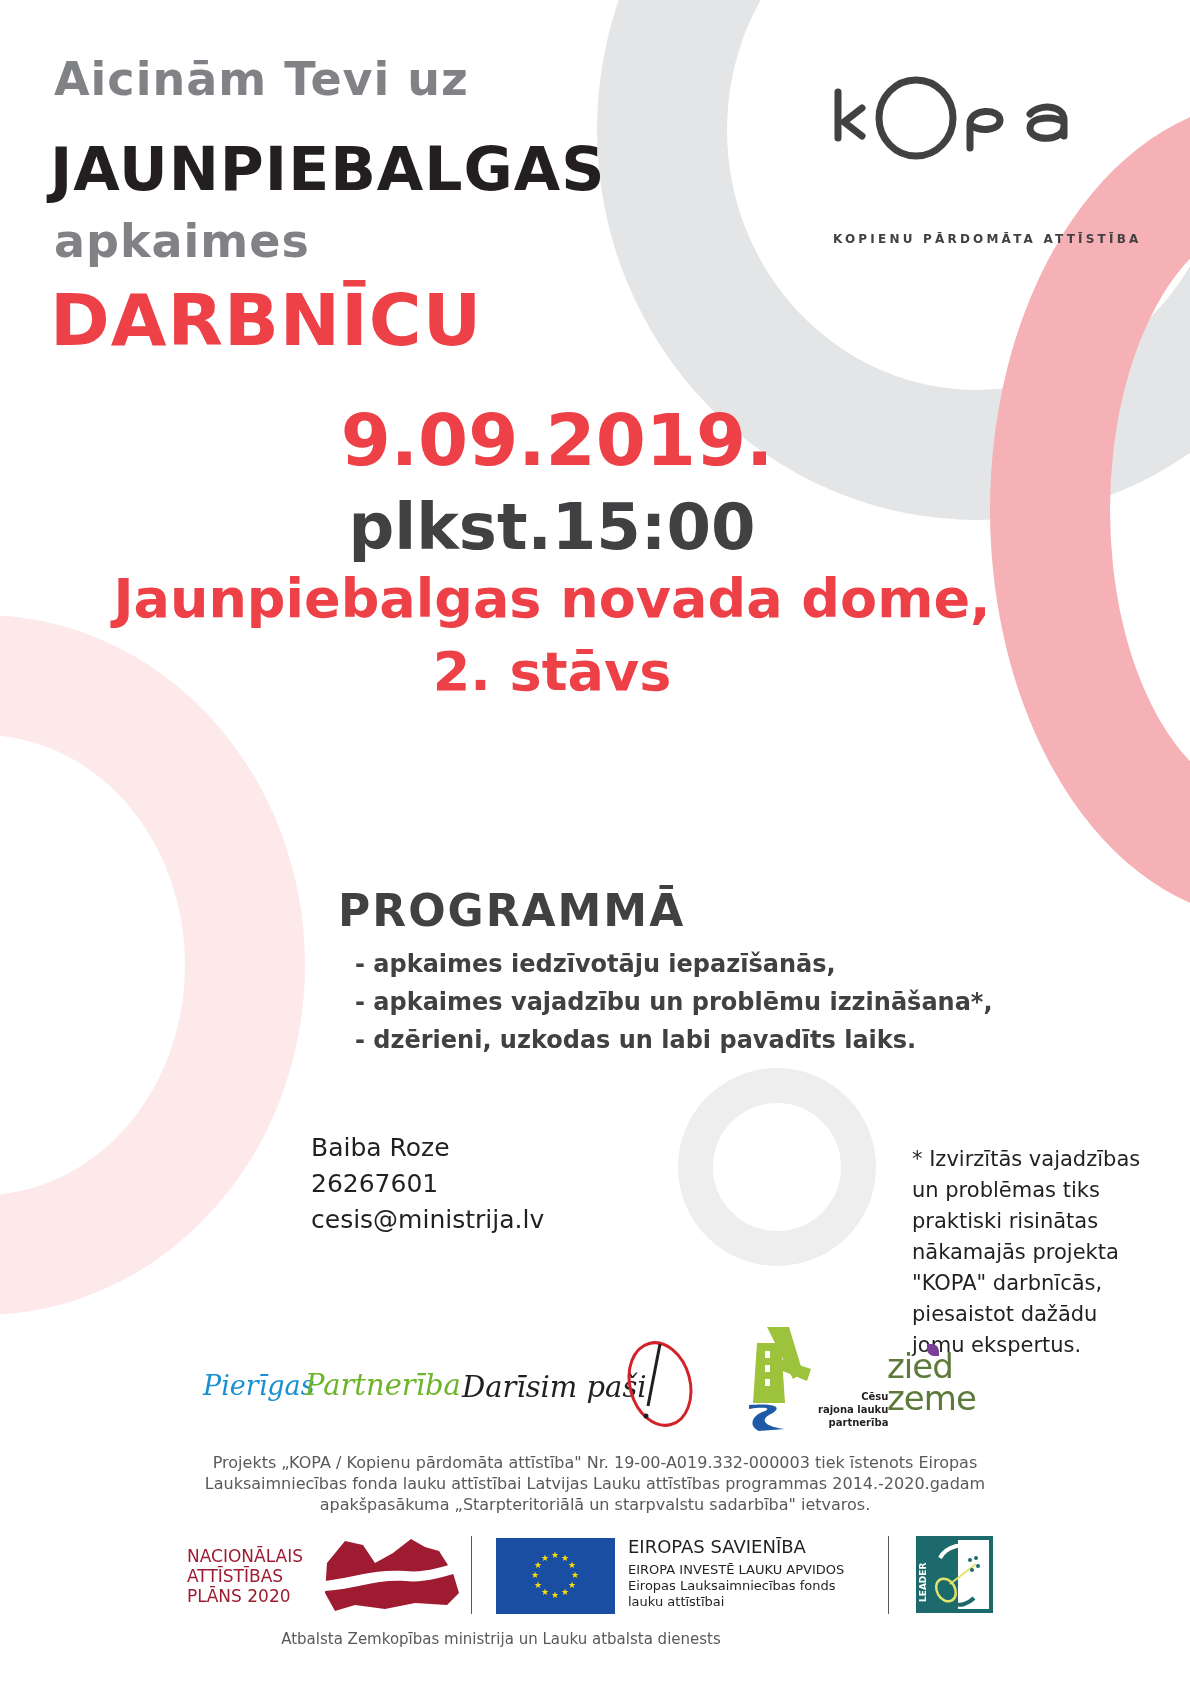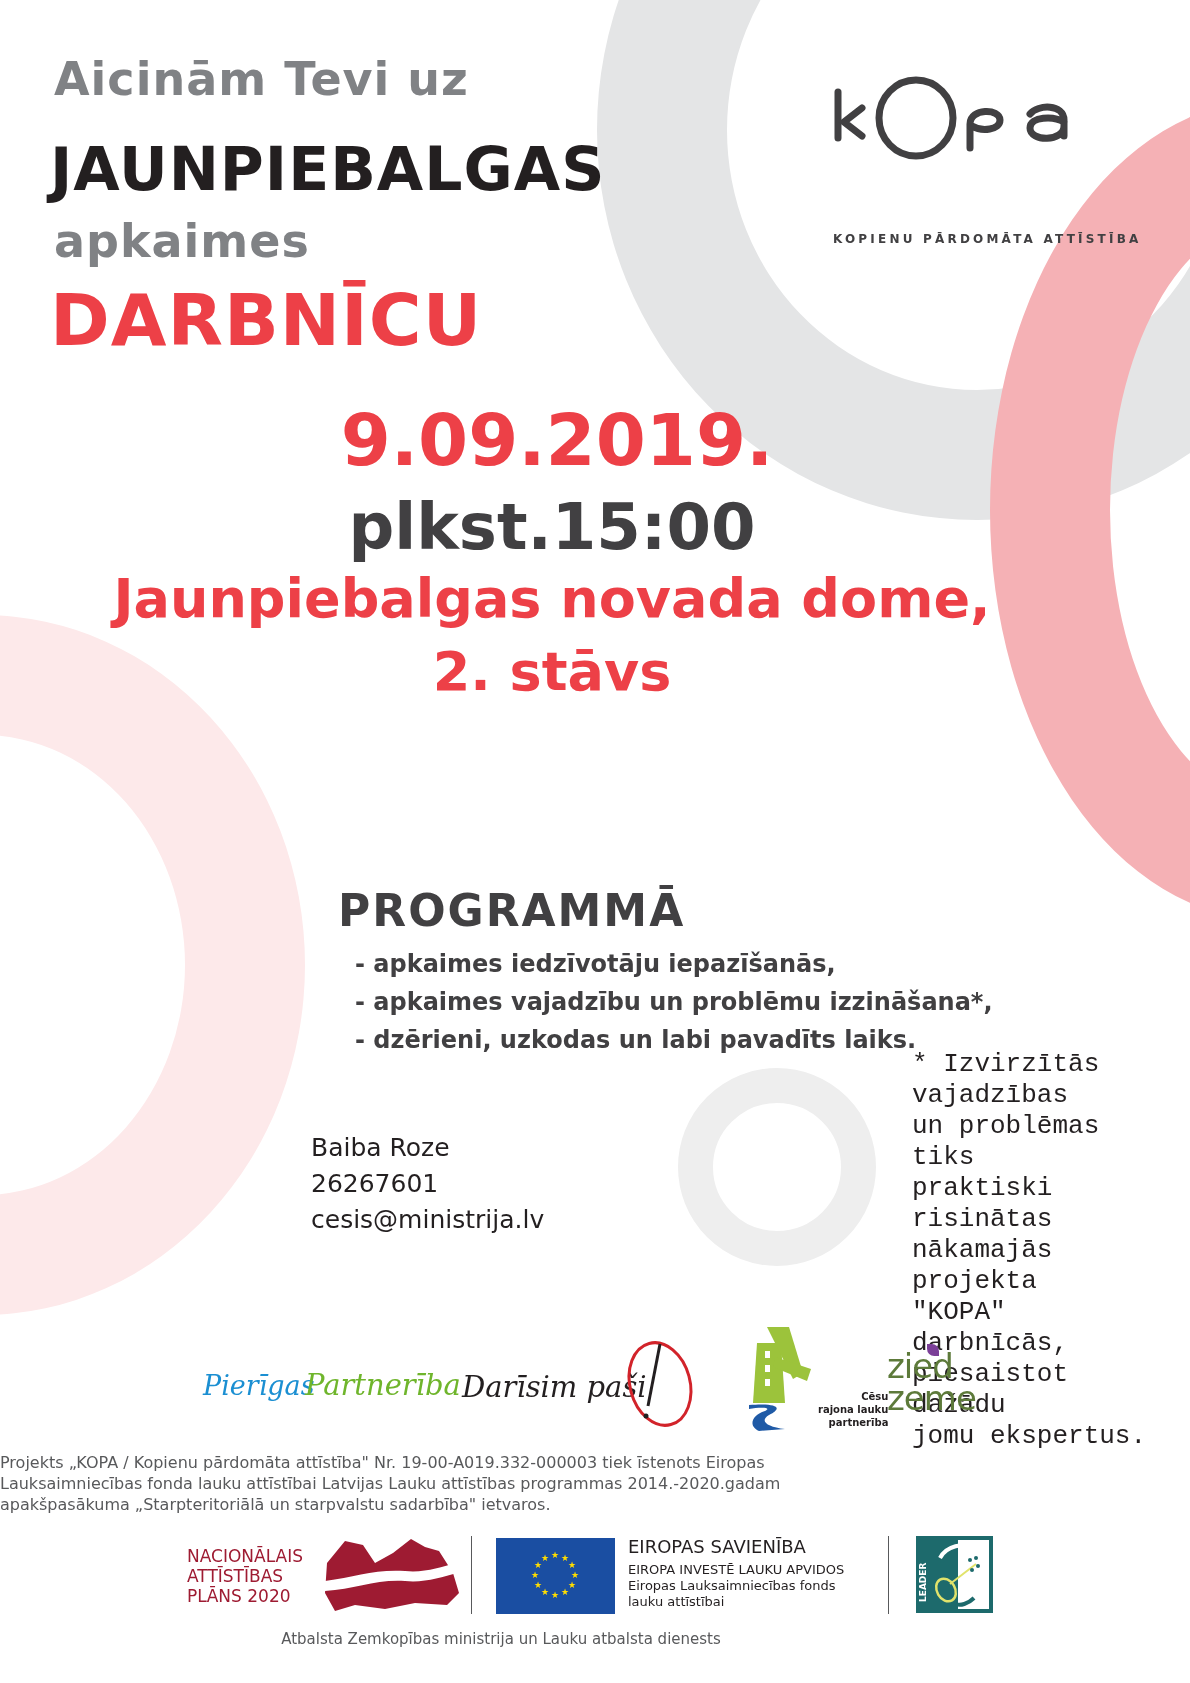--- a/index.html
+++ b/index.html
@@ -46,35 +46,35 @@
   
   .prog-title { left: 338px; top: 885px; font-size: 44px; font-weight: bold; color: #414042; letter-spacing: 2px; white-space: nowrap; }
   .prog-list { left: 355px; top: 945px; list-style: none; }
   .prog-list li { font-size: 24px; font-weight: bold; color: #414042; line-height: 38px; white-space: nowrap; }
 
   
   .contact { left: 311px; top: 1130px; font-size: 25px; color: #231f20; line-height: 36px; }
   .contact .name { font-weight: normal; }
 
   
-  .footnote { left: 912px; top: 1049px; font-size: 26px; color: #231f20; line-height: 31px; width: 260px; font-family: Liberation Mono, monospace; }
+  .footnote { left: 912px; top: 1144px; font-size: 21px; color: #231f20; line-height: 31px; width: 260px; }
 
   
   .logo-pierigas { left: 203px; top: 1370px; font-family: "DejaVu Serif", serif; font-style: italic; font-size: 27px; color: #1b8fd2; white-space: nowrap; }
   .logo-partneriba { left: 305px; top: 1368px; font-family: "DejaVu Serif", serif; font-style: italic; font-size: 29px; color: #6fb52c; white-space: nowrap; }
   .logo-darisim { left: 462px; top: 1370px; font-family: "DejaVu Serif", serif; font-style: italic; font-size: 29px; color: #231f20; white-space: nowrap; }
   .logo-darisim-mark { left: 620px; top: 1332px; width: 90px; height: 100px; }
   .logo-cesu { left: 745px; top: 1325px; width: 110px; height: 110px; }
   .logo-cesu-text { left: 818px; top: 1390px; font-size: 10px; font-weight: bold; color: #231f20; line-height: 13px; text-align: right; }
   .logo-zied { left: 887px; top: 1350px; width: 120px; }
   .logo-zied .line { font-size: 34px; color: #5d7a3a; line-height: 32px; letter-spacing: -1px; }
   .logo-zied .leaf { position: absolute; left: 40px; top: -6px; width: 12px; height: 12px; background: #7b3f98; border-radius: 0 60% 0 60%; }
 
   
-  .project-note { left: 0; width: 1190px; top: 1452px; text-align: left; font-size: 16px; color: #58595b; line-height: 21px; }
+  .project-note { left: 0; width: 1190px; top: 1452px; text-align: center; font-size: 16px; color: #58595b; line-height: 21px; }
 
   
   .nap-text { left: 187px; top: 1546px; font-size: 17px; color: #9e1b32; line-height: 20px; white-space: nowrap; }
   .nap-map { left: 315px; top: 1533px; width: 155px; height: 80px; }
   .divider { width: 1px; background: #58595b; }
   .div1 { left: 471px; top: 1536px; height: 78px; }
   .div2 { left: 888px; top: 1536px; height: 78px; }
   .eu-flag { left: 496px; top: 1538px; width: 119px; height: 76px; background: #1a4ea2; }
   .eu-title { left: 628px; top: 1536px; font-size: 18px; color: #231f20; white-space: nowrap; }
   .eu-sub1 { left: 628px; top: 1562px; font-size: 13px; color: #231f20; white-space: nowrap; }

